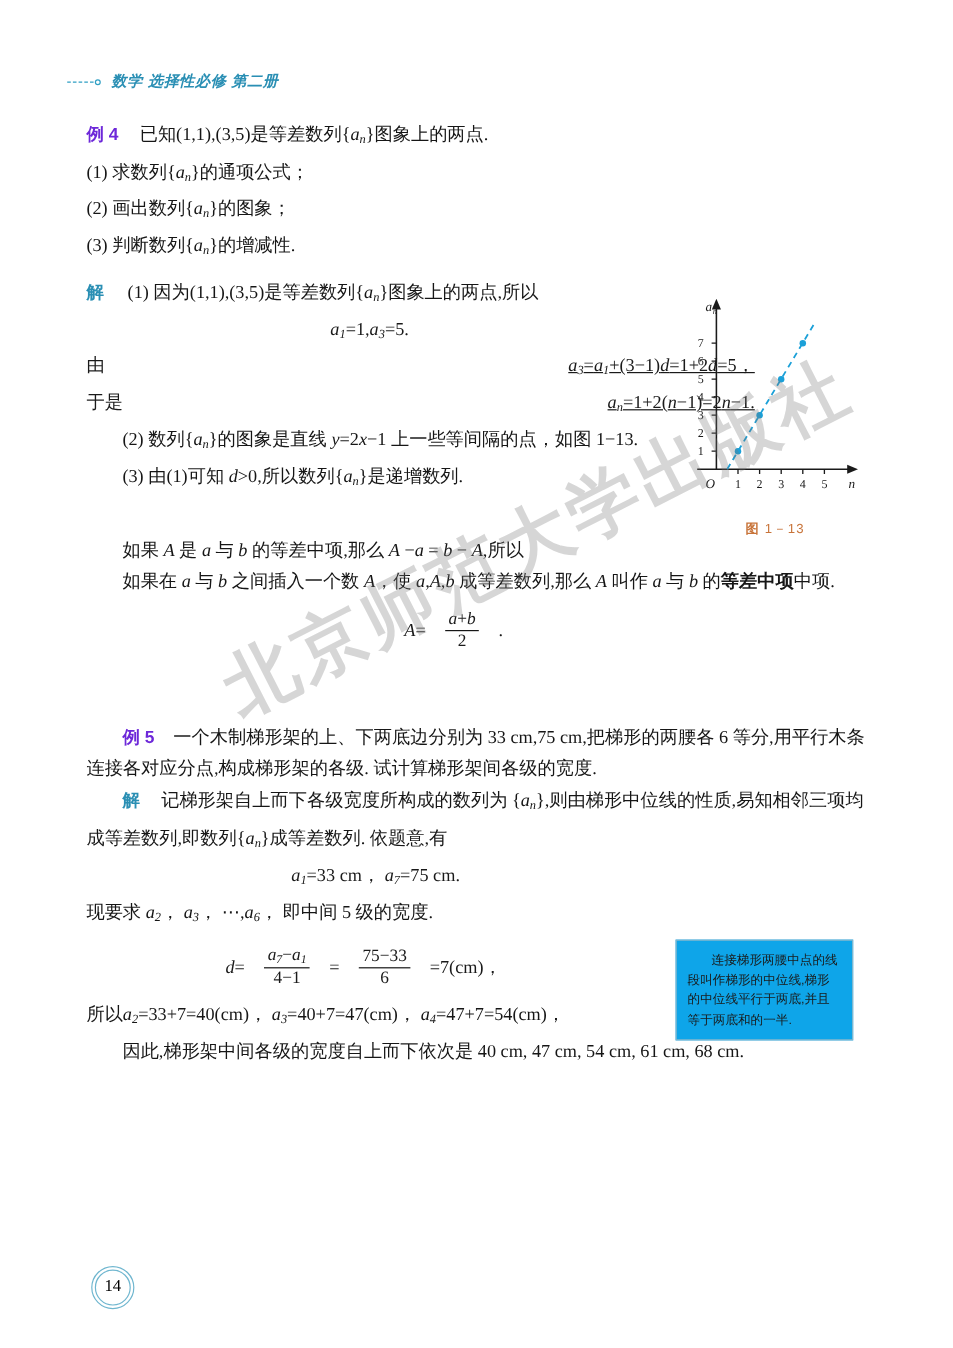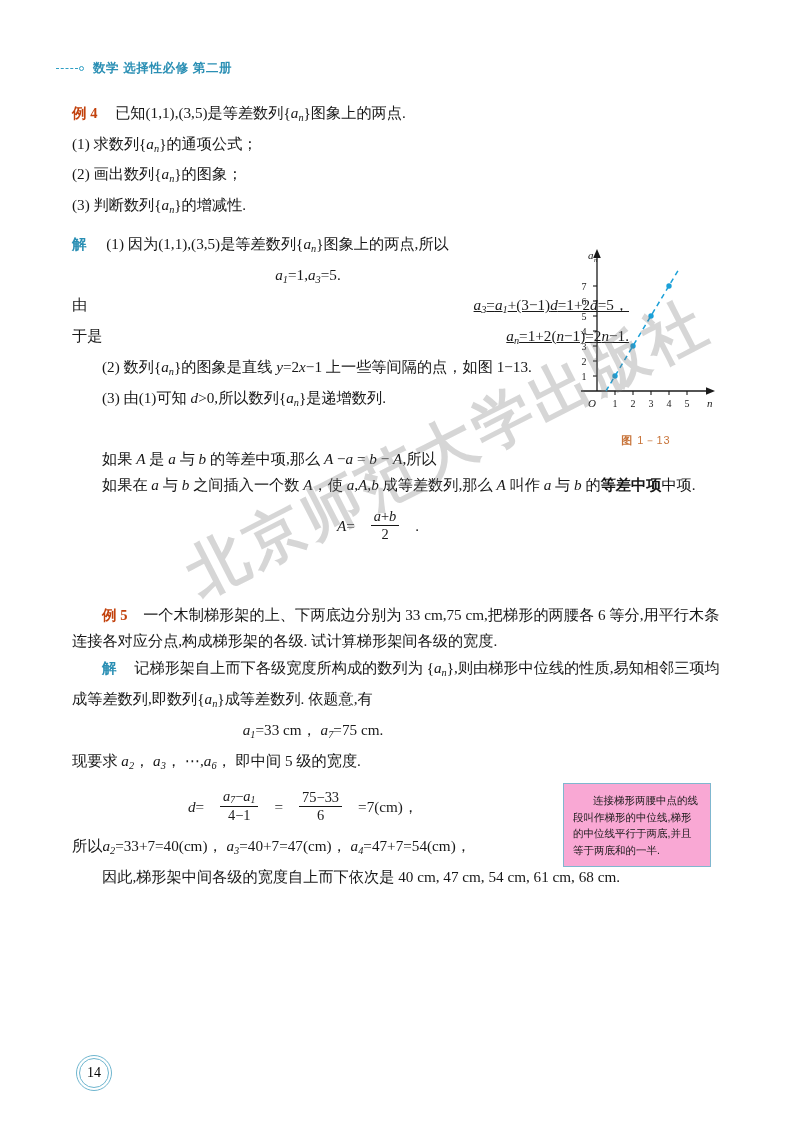--- a/index.html
+++ b/index.html
@@ -45,20 +45,21 @@
 
   
   .header {
     position: absolute;
     left: 56px;
     top: 60px;
     display: flex;
     align-items: center;
     gap: 0px;
     z-index: 2;
+    font-style: italic;
   }
   .header-dash {
     width: 22px;
     height: 0;
     border-top: 1.6px dashed #2f9fc4;
     margin-right: 1px;
   }
   .header-dot {
     width: 5px;
     height: 5px;
@@ -92,22 +93,22 @@
     white-space: nowrap;
   }
   .para {
     font-size: 15.2px;
     line-height: 26.5px;
     color: #161616;
   }
   .indent1 { padding-left: 30px; }
 
   .ex-label {
-    color: #c2410c;
-    font-family: Liberation Serif, serif;
+    color: #6d28d9;
+    font-family: Liberation Sans, sans-serif;
     font-weight: bold;
     font-size: 14.5px;
   }
   .sol-label {
     color: #2a8fb4;
     font-family: "Liberation Sans", "DejaVu Sans", sans-serif;
     font-weight: bold;
     font-size: 14.5px;
   }
   .bold-term { font-weight: bold; }
@@ -167,21 +168,21 @@
   .fig-caption .cap-cjk { font-weight: bold; }
 
   
   .note-box {
     position: absolute;
     left: 563px;
     top: 783px;
     width: 148px;
     box-sizing: border-box;
     border: 1.2px solid #7fb7cf;
-    background: #f9a8d4;
+    background: #0ea5e9;
     padding: 8px 9px 8px 9px;
     font-family: "Liberation Sans", "DejaVu Sans", sans-serif;
     font-size: 10.5px;
     line-height: 16.5px;
     color: #1a1a1a;
     text-indent: 20px;
     z-index: 4;
   }
 
   

